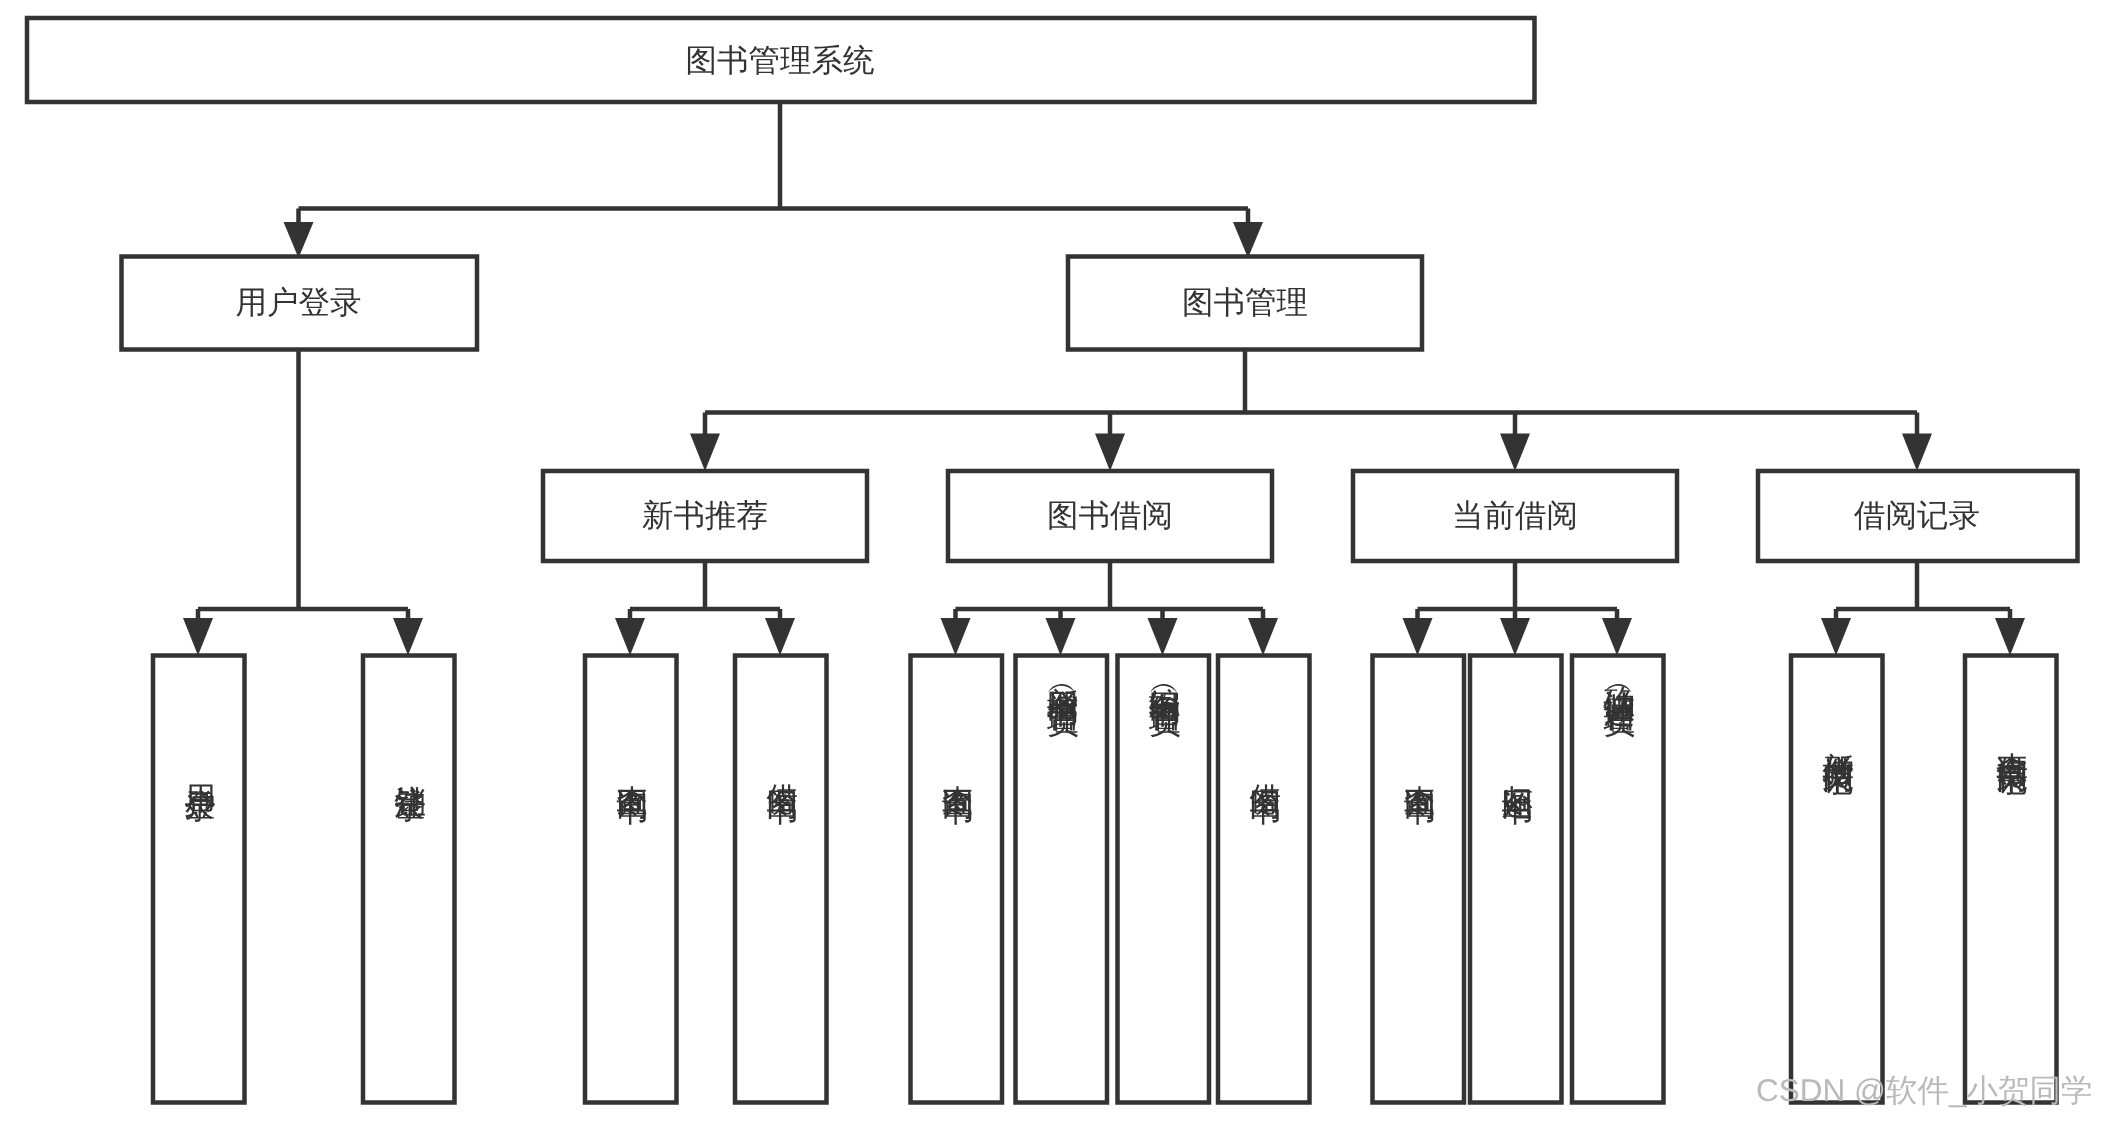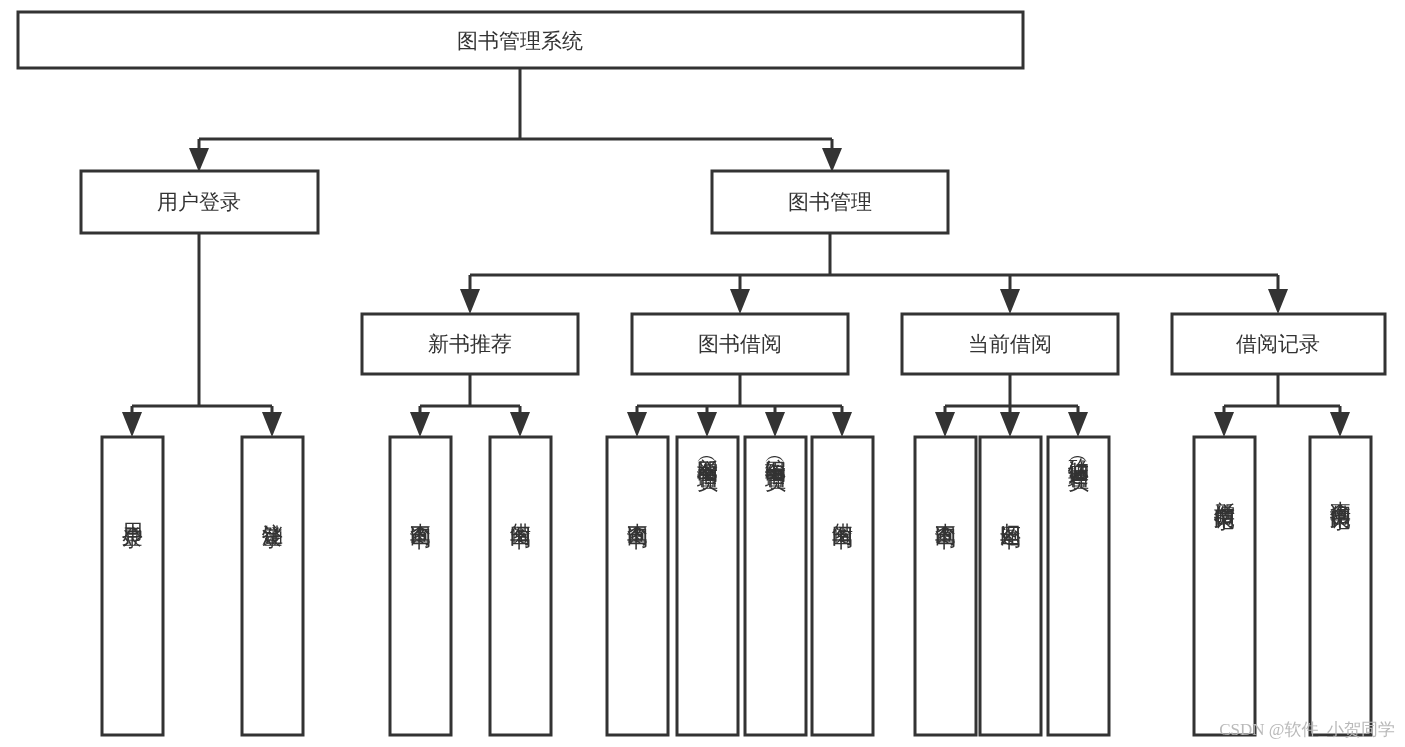--- a/index.html
+++ b/index.html
@@ -53,22 +53,22 @@
     fill: #333333;
     text-anchor: middle;
     writing-mode: vertical-rl;
     glyph-orientation-vertical: 0;
     letter-spacing: 2px;
   }
   .watermark {
     position: absolute;
     right: 10px;
     bottom: 6px;
-    font-family: Liberation Serif, serif;
-    font-size: 17px;
+    font-family: Liberation Sans, sans-serif;
+    font-size: 21px;
     color: #b9b9b9;
     white-space: nowrap;
     user-select: none;
   }
 </style>
 </head>
 <body>
 
 <div id="diagram-root">
 

